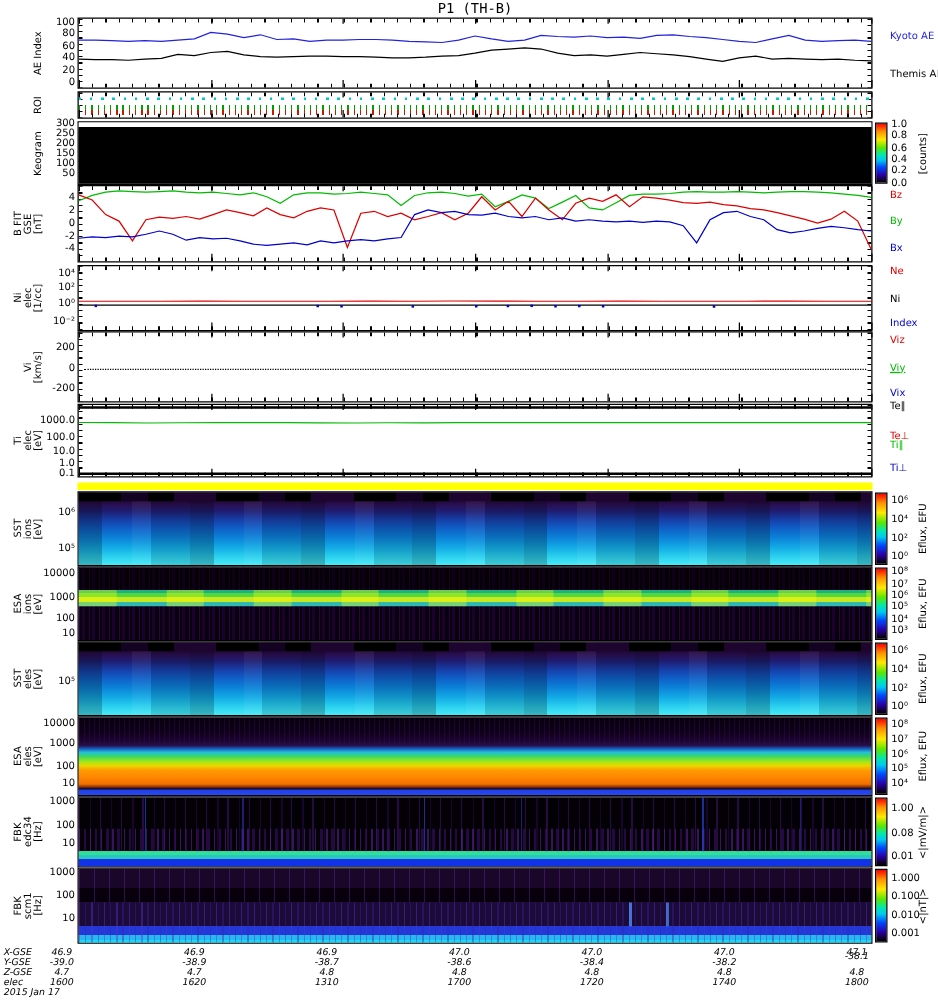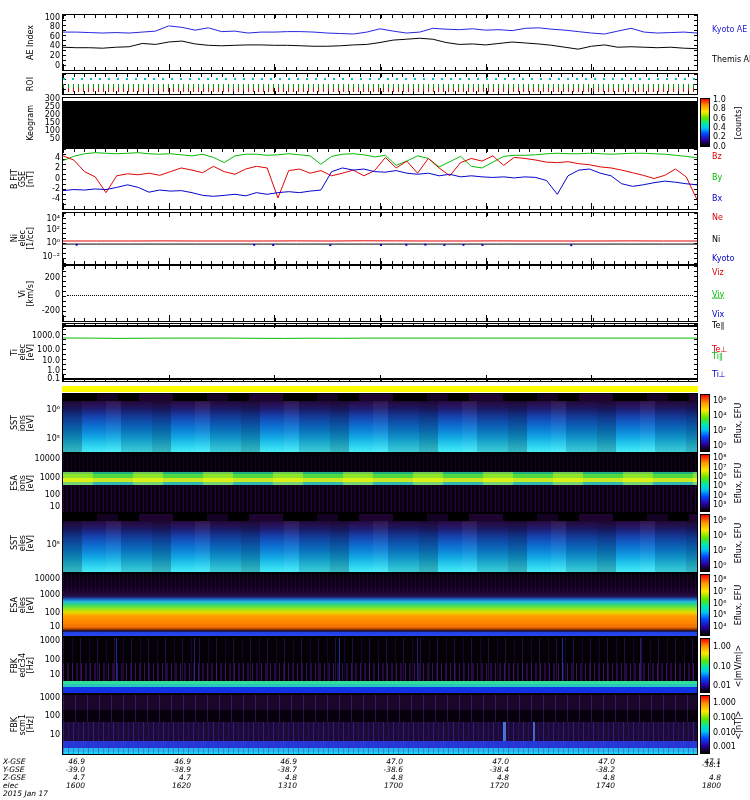--- a/index.html
+++ b/index.html
@@ -67,26 +67,27 @@
   
   .p-fbk_b .fill{background:linear-gradient(180deg,#1a0628 0 26%,#07000c 26% 45%,#1c0a38 45% 78%,#2238d8 78% 90%,#28b8f0 90% 96%,#18d8f8 96% 100%);}
   .p-fbk_b .l1{top:45%;height:55%;bottom:auto;
     background:repeating-linear-gradient(90deg,rgba(90,50,200,.45) 0 1px,transparent 1px 5px,rgba(60,30,160,.4) 5px 6px,transparent 6px 10px);}
   .p-fbk_b .l2{top:0;height:45%;bottom:auto;
     background:repeating-linear-gradient(90deg,rgba(120,60,220,.3) 0 1px,transparent 1px 12px);}
   .p-fbk_b .l3{top:45%;height:33%;bottom:auto;
     background:repeating-linear-gradient(90deg,transparent 0 440px,rgba(80,140,255,.8) 440px 443px,transparent 443px 470px,rgba(80,140,255,.7) 470px 472px,transparent 472px 636px);}
   #sepbar{position:absolute;left:62px;width:636px;top:386px;height:6px;background:#ffff00;}
   .eph{position:absolute;font-size:7.5px;font-family:"DejaVu Sans",sans-serif;white-space:nowrap;font-style:italic;}
-  .eph.val{text-align:right;width:71px;}
+  .eph.val{text-align:center;width:71px;}
 </style>
 </head>
 <body>
 
 <div id="plot">
+  <div id="title">P1 (TH-B)</div>
   <div id="sepbar"></div>
 <div class="panel p-ae" style="top: 14px; height: 57px;">
       <div class="fill"></div>
       <div class="layer l1"></div>
       <div class="layer l2"></div>
       <div class="layer l3"></div>
       <div class="ylabelbox">
         <div class="vtext">AE Index</div>
       </div>
       <div class="ytick" style="top: 5%;">100</div>
@@ -209,21 +210,21 @@
         <div class="vtext">Ni</div>
         <div class="vtext">elec</div>
         <div class="vtext">[1/cc]</div>
       </div>
       <div class="ytick" style="top: 11%;">10⁴</div>
       <div class="ytick" style="top: 34%;">10²</div>
       <div class="ytick" style="top: 58%;">10⁰</div>
       <div class="ytick" style="top: 86%;">10⁻²</div>
       <div class="rlabel" style="color: rgb(221, 0, 0); top: 8%;">Ne</div>
       <div class="rlabel" style="color: rgb(0, 0, 0); top: 50%;">Ni</div>
-      <div class="rlabel" style="color: rgb(0, 0, 204); top: 88%;">Kyoto</div>
+      <div class="rlabel" style="color: rgb(0, 0, 204); top: 88%;">Index</div>
       <svg class="series" viewBox="0 0 636 53" preserveAspectRatio="none">
         <polyline points="0.0,29.1 33.5,29.1 66.9,29.1 100.4,29.0 133.9,29.1 167.4,29.1 200.8,29.1 234.3,29.0 267.8,29.1 301.3,28.9 334.7,29.0 368.2,29.1 401.7,29.1 435.2,29.0 468.6,29.1 502.1,29.1 535.6,29.1 569.1,29.0 602.5,29.1 636.0,29.1" fill="none" stroke="#dd0000" stroke-width="1"></polyline>
         <polyline points="0.0,32.3 33.5,32.3 66.9,32.3 100.4,32.3 133.9,32.3 167.4,32.3 200.8,32.3 234.3,32.3 267.8,32.3 301.3,32.3 334.7,32.3 368.2,32.3 401.7,32.3 435.2,32.3 468.6,32.3 502.1,32.3 535.6,32.3 569.1,32.3 602.5,32.3 636.0,32.3" fill="none" stroke="#000000" stroke-width="1"></polyline>
         <rect x="12.7" y="32.0" width="2" height="2" fill="#0000cc"></rect>
         <rect x="190.8" y="32.1" width="2" height="2" fill="#0000cc"></rect>
         <rect x="209.9" y="32.3" width="2" height="2" fill="#0000cc"></rect>
         <rect x="267.1" y="32.4" width="2" height="2" fill="#0000cc"></rect>
         <rect x="318.0" y="32.3" width="2" height="2" fill="#0000cc"></rect>
         <rect x="343.4" y="32.1" width="2" height="2" fill="#0000cc"></rect>
         <rect x="362.5" y="31.9" width="2" height="2" fill="#0000cc"></rect>
@@ -404,21 +405,21 @@
       <div class="ylabelbox">
         <div class="vtext">FBK</div>
         <div class="vtext">edc34</div>
         <div class="vtext">[Hz]</div>
       </div>
       <div class="ytick" style="top: 5%;">1000</div>
       <div class="ytick" style="top: 40%;">100</div>
       <div class="ytick" style="top: 68%;">10</div>
       <div class="cbar"></div>
       <div class="ctick" style="top: 15%;">1.00</div>
-      <div class="ctick" style="top: 50%;">0.10</div>
+      <div class="ctick" style="top: 50%;">0.08</div>
       <div class="ctick" style="top: 85%;">0.01</div>
       <div class="cunit">&lt;|mV/m|&gt;</div>
     </div>
     <div class="panel p-fbk_b hm" style="top: 694px; height: 61px;">
       <div class="fill"></div>
       <div class="layer l1"></div>
       <div class="layer l2"></div>
       <div class="layer l3"></div>
       <div class="ylabelbox">
         <div class="vtext">FBK</div>

